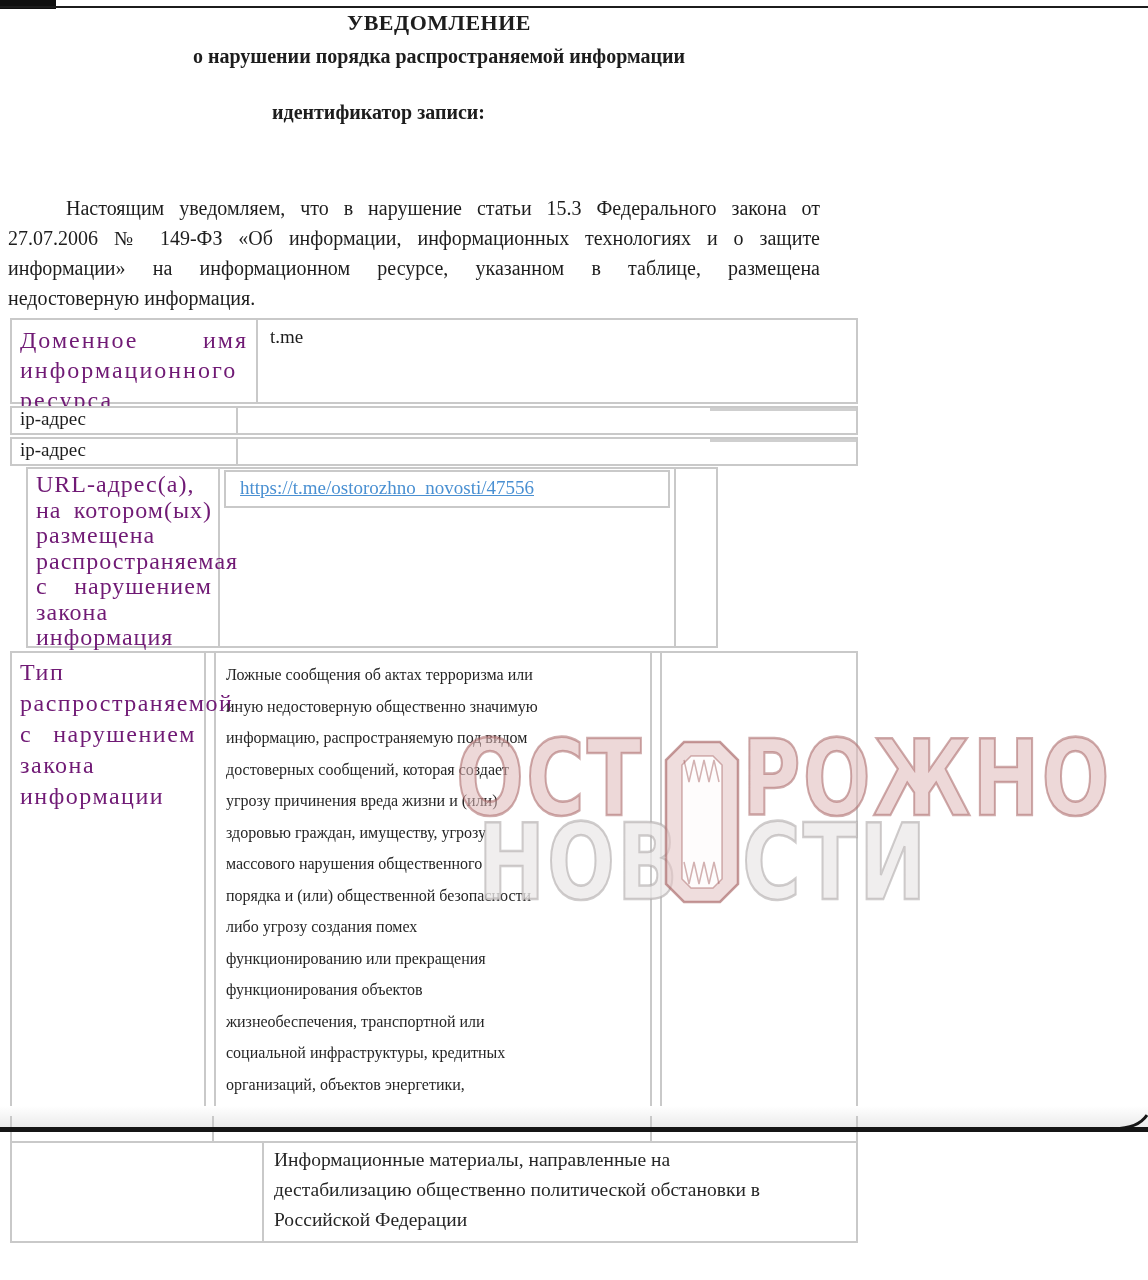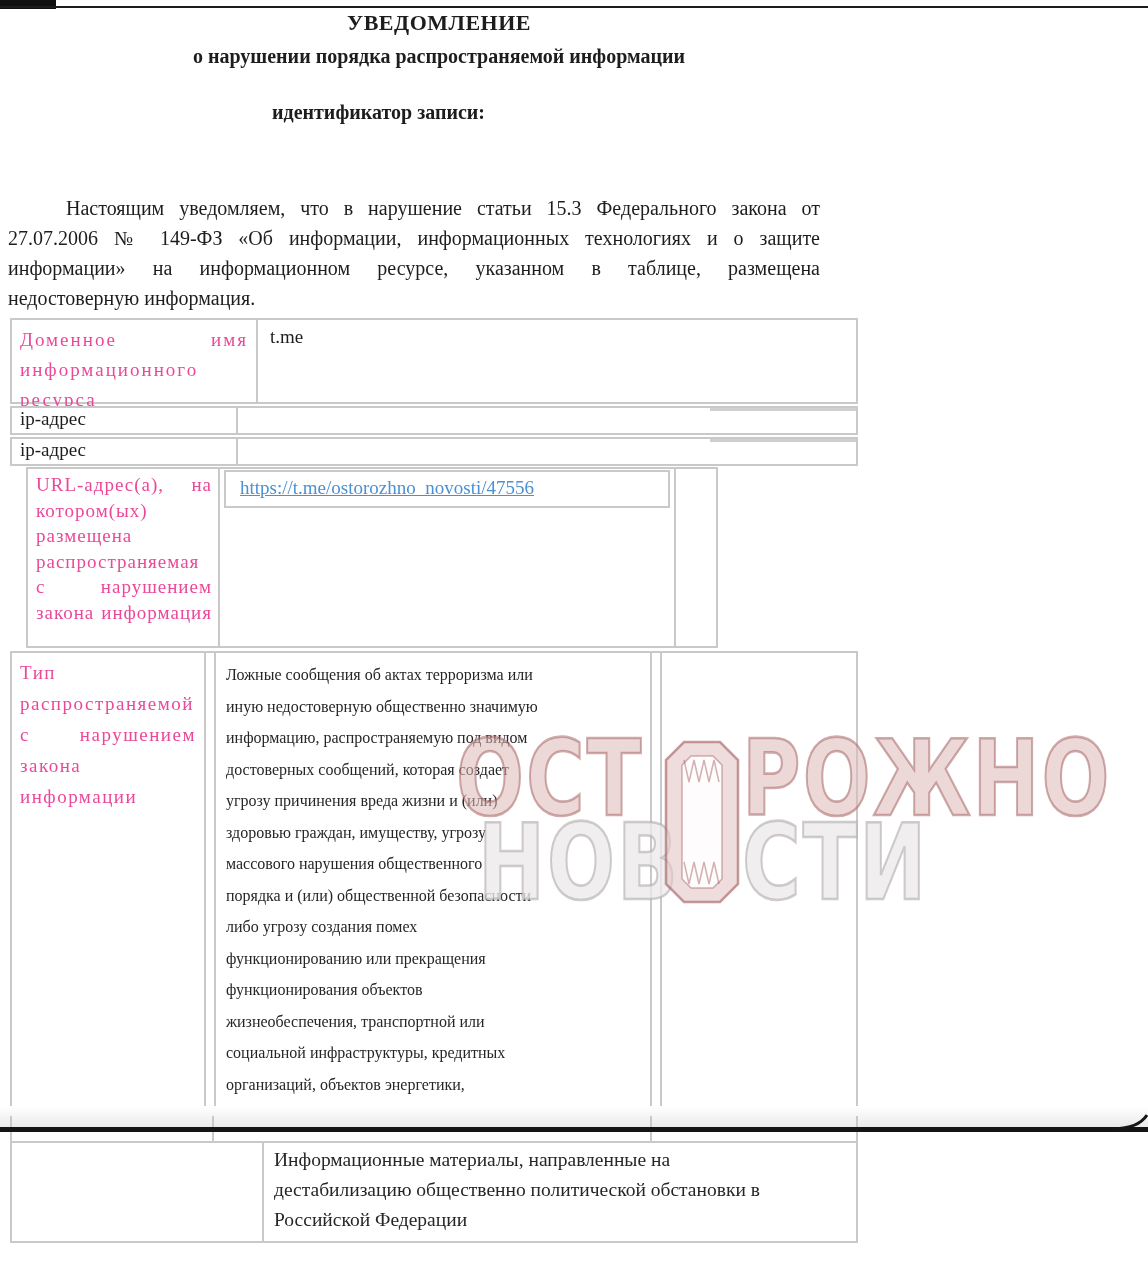--- a/index.html
+++ b/index.html
@@ -28,21 +28,21 @@
   .intro-lines{white-space:pre-line;text-align:justify;text-align-last:justify;
     text-indent:58px;}
   .intro-last{text-align:left;}
 
   
   .row{background:#ffffff;border:2px solid #c9c9c9;box-sizing:border-box;}
   .vline{background:#c9c9c9;width:2px;}
   .hbar{background:#cfcfcf;height:3px;}
   .cellbox{background:#ffffff;border:2px solid #c9c9c9;box-sizing:border-box;}
 
-  .label-cell{font-size:19px;line-height:30px;color:#ec4899;
+  .label-cell{font-size:24px;line-height:30px;color:#701a75;
     text-align:justify;text-align-last:justify;text-justify:inter-character;
     letter-spacing:2px;font-family:Liberation Serif, serif;}
   .label-tight{letter-spacing:1px;line-height:25.5px;}
   .cell-text{font-size:16px;line-height:31.5px;color:#262626;
     white-space:pre-line;text-align:left;}
   .plain{font-size:19px;color:#1d1d1d;}
   a.doc-link{font-size:19px;}
 
   
   .wm{pointer-events:none;z-index:30;font-family:"DejaVu Sans",sans-serif;

